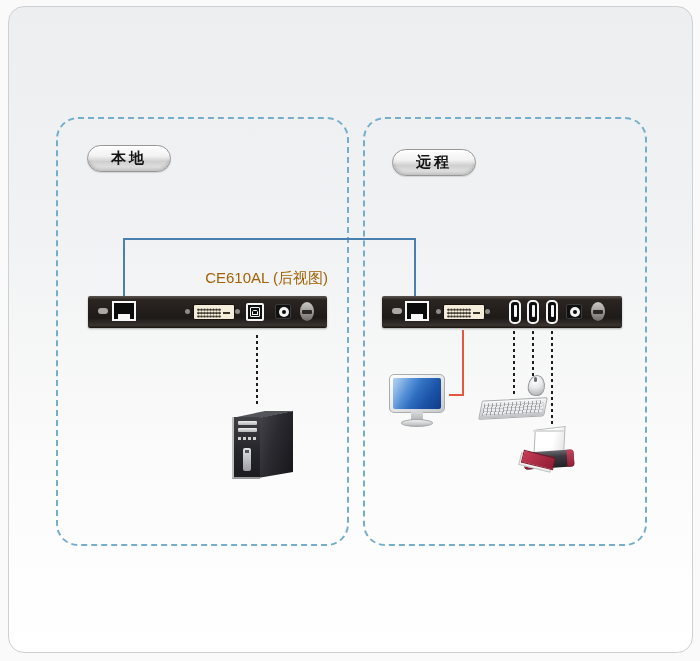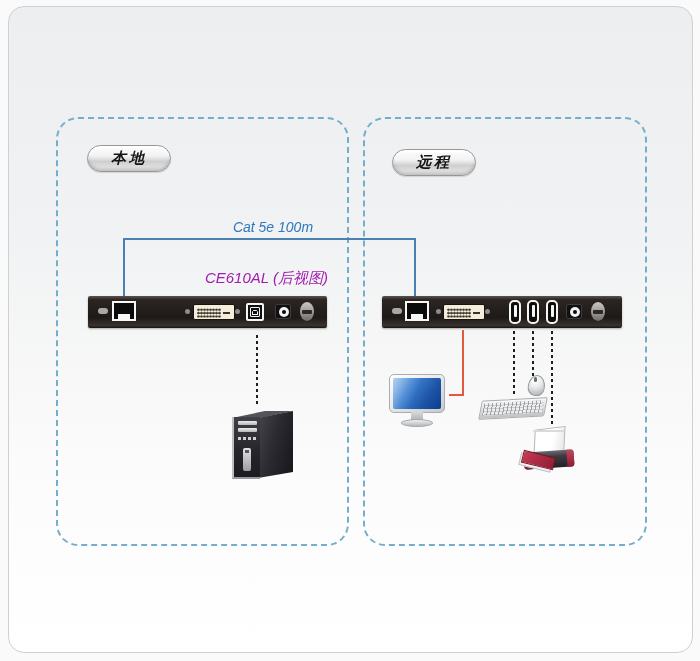--- a/index.html
+++ b/index.html
@@ -1,17 +1,17 @@
 <!DOCTYPE html>
 <html><head>
 <meta charset="utf-8">
 <style>
   html,body{margin:0;padding:0;background:#fafafa;width:700px;height:661px;overflow:hidden;
     font-family:"Liberation Sans",sans-serif;}
-  .stage{position:relative;width:588px;height:661px;font-style:italic;}
+  .stage{position:relative;width:588px;height:661px;}
   .card{position:absolute;left:8px;top:6px;width:683px;height:645px;border:1px solid #cdd1d4;
     border-radius:16px;background:linear-gradient(180deg,#eceef0 0%,#f1f2f3 35%,#fbfbfb 70%,#ffffff 100%);}
   
   .zone{position:absolute;border:2px dashed #75aecd;border-radius:22px;}
   .zone.local{left:56px;top:117px;width:289px;height:425px;}
   .zone.remote{left:363px;top:117px;width:280px;height:425px;}
   
   .badge{position:absolute;width:82px;height:25px;border-radius:14px;border:1px solid #979797;
     background:linear-gradient(180deg,#fdfdfd 0%,#f2f2f2 40%,#cfcfcf 62%,#e9e9e9 100%);
     box-shadow:inset 0 2px 2px rgba(255,255,255,.95),inset 0 -2px 3px rgba(0,0,0,.18),0 1px 1px rgba(0,0,0,.12);
@@ -28,21 +28,21 @@
   .cable.v-red{left:462px;top:330px;width:2px;height:66px;}
   .cable.h-red{left:449px;top:394px;width:15px;height:2px;}
   .dash-v{position:absolute;width:2px;
     background-image:repeating-linear-gradient(180deg,#1e1e1e 0 3px,transparent 3px 6px);}
   .dash-pc{left:256px;top:335px;height:70px;}
   .dash-kb{left:513px;top:331px;height:66px;}
   .dash-mouse{left:532px;top:331px;height:45px;}
   .dash-prn{left:551px;top:331px;height:93px;}
   .cable-label{position:absolute;left:203px;top:219px;width:140px;text-align:center;
     font-size:14px;color:#2f78bb;}
-  .dev-label{position:absolute;width:210px;text-align:right;font-size:15px;color:#a21caf;}
+  .dev-label{position:absolute;width:210px;text-align:right;font-size:15px;color:#a16207;}
   .dev-label.l{left:118px;top:269px;}
   .dev-label.r{left:410px;top:269px;}
   
   .panel{position:absolute;top:296px;height:32px;border-radius:2px;
     background:linear-gradient(180deg,#5a534e 0%,#2b2522 12%,#1e1a18 68%,#39332f 92%,#17130f 100%);
     box-shadow:0 1px 2px rgba(0,0,0,.3);}
   .panel.l{left:88px;width:239px;}
   .panel.r{left:382px;width:240px;}
   .panel *{position:absolute;box-sizing:border-box;}
   .slot{left:10px;top:12px;width:10px;height:6px;background:#aba7a4;border-radius:3px;}
@@ -141,21 +141,20 @@
 
 <div class="stage">
   <div class="card"></div>
 
   <div class="zone local"></div>
   <div class="zone remote"></div>
 
   <div class="badge local">本地</div>
   <div class="badge remote">远程</div>
 
-  <div class="cable-label">Cat 5e 100m</div>
   <div class="cable h-blue blue"></div>
   <div class="cable v-blue-l blue"></div>
   <div class="cable v-blue-r blue"></div>
 
   <div class="dev-label l">CE610AL (后视图)</div>
 
   <div class="panel l">
     <div class="slot"></div>
     <div class="rj45" style="left:24px"></div>
     <div class="screw" style="left:97px"></div>

